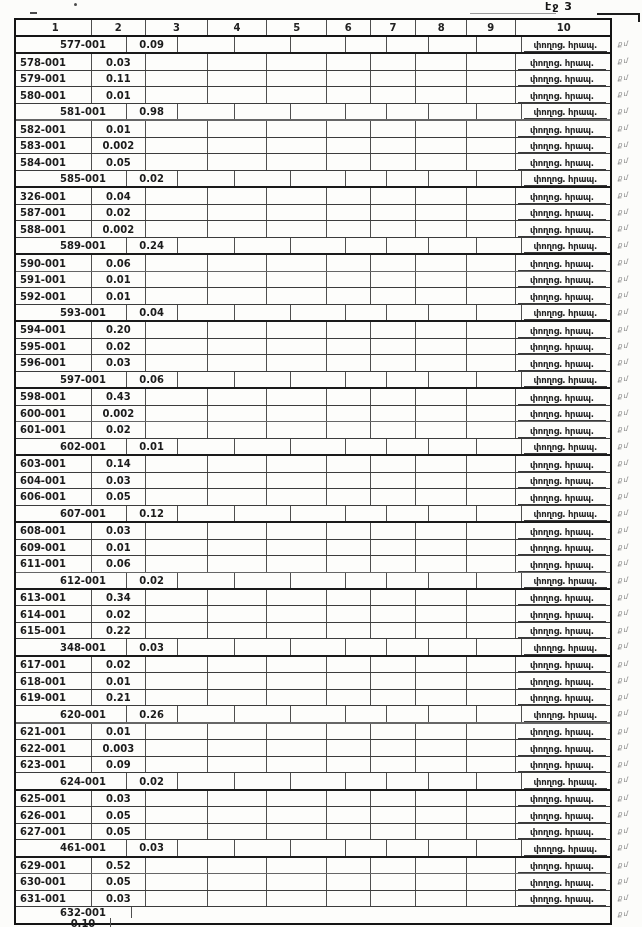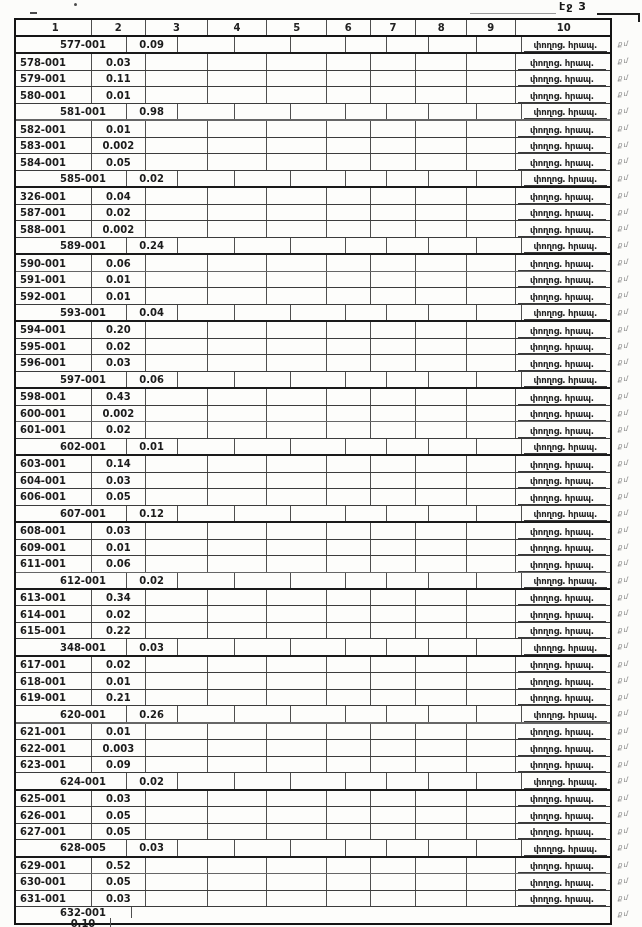--- a/index.html
+++ b/index.html
@@ -6,21 +6,21 @@
   .page{
     position:relative;
     width:642px;height:927px;
     background:#fcfcfa;
     font-family:"DejaVu Sans", sans-serif;
     color:#1b1b1b;
     overflow:hidden;
   }
   
   .page-label{
-    position:absolute;left:559px;top:0px;
+    position:absolute;left:545px;top:0px;
     font-size:11px;font-weight:bold;letter-spacing:1px;color:#161616;
   }
   .corner-h{position:absolute;left:597px;top:13px;width:43px;height:2px;background:#1c1c1c;}
   .corner-v{position:absolute;left:638px;top:13px;width:2px;height:9px;background:#1c1c1c;}
 
   
   .artifact{position:absolute;background:#4a4a4a;}
   .a-dot{left:74px;top:3px;width:3px;height:3px;border-radius:50%;}
   .a-tick{left:30px;top:12px;width:7px;height:2px;}
   .a-dash-top{left:470px;top:13px;width:86px;height:1px;background:#9a9a9a;}
@@ -867,21 +867,21 @@
       <div class="td c7"></div>
       <div class="td c8"></div>
       <div class="td c9"></div>
       <div class="td c10">
         <span class="note">փողոց. հրապ.</span>
       </div>
       <span class="margin-mark">քմ</span>
     </div>
 
     <div class="tr">
-      <div class="td c1">628-005</div>
+      <div class="td c1">461-001</div>
       <div class="td c2">0.03</div>
       <div class="td c3"></div>
       <div class="td c4"></div>
       <div class="td c5"></div>
       <div class="td c6"></div>
       <div class="td c7"></div>
       <div class="td c8"></div>
       <div class="td c9"></div>
       <div class="td c10">
         <span class="note">փողոց. հրապ.</span>

